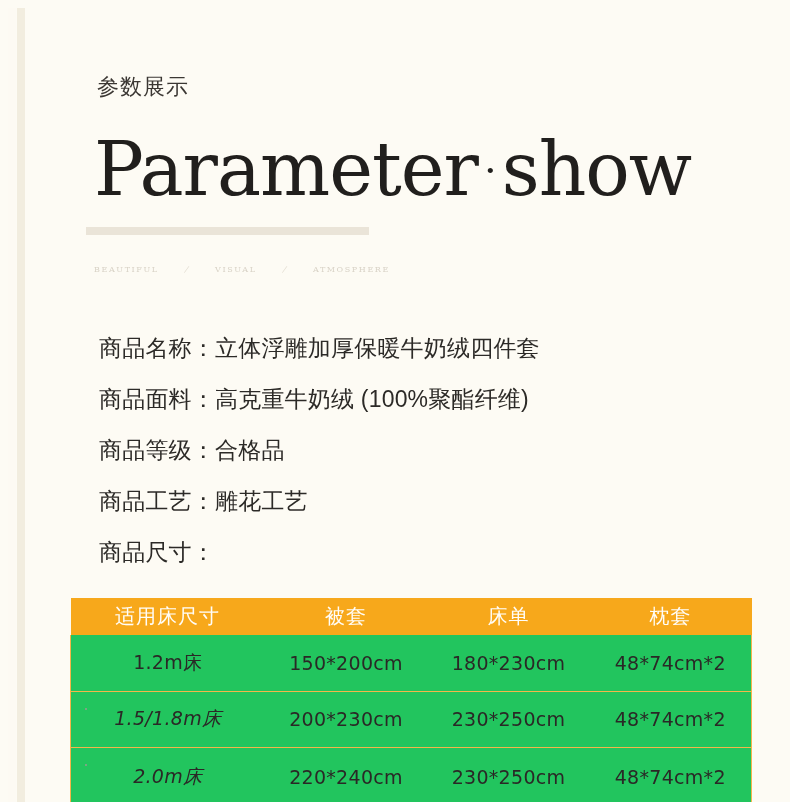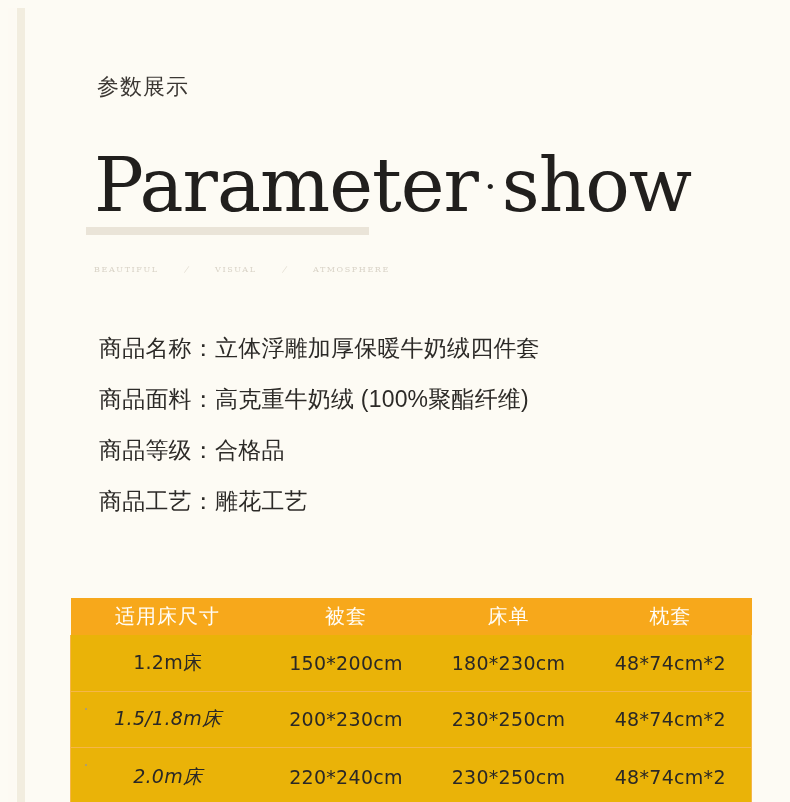--- a/index.html
+++ b/index.html
@@ -35,21 +35,20 @@
   }
   .big-title {
     position:absolute; left:78px; top:113px;
     width:640px; height:88px;
     font-family:"DejaVu Serif", serif;
     font-size:74px; line-height:88px;
     font-weight:400;
     letter-spacing:-1px;
     color:#211f1d;
     white-space:nowrap;
-    margin-top:16px;
   }
   .big-title .dotsep {
     display:inline-block;
     font-size:40px;
     vertical-align:middle;
     padding:0 2px;
     position:relative; top:-6px;
   }
   .rule {
     position:absolute; left:78px; top:219px;
@@ -109,21 +108,21 @@
     text-align:center;
     border:none;
   }
   #size-table tbody td {
     height:56px;
     text-align:center;
     vertical-align:middle;
     font-family:"DejaVu Sans", sans-serif;
     font-size:19px;
     color:#2a2826;
-    background:#eab308;
+    background:#22c55e;
     border-left:1px solid #f5b64a;
     border-right:1px solid #f5b64a;
     border-bottom:1px solid #f5b64a;
     letter-spacing:.3px;
     white-space:nowrap;
   }
   #size-table tbody tr td:not(:first-child) { border-left:none; }
   #size-table tbody tr td:not(:last-child)  { border-right:none; }
   #size-table tbody tr:last-child td { height:60px; }
 
@@ -156,20 +155,21 @@
 
   <div class="kicker">
     <span>BEAUTIFUL</span><span class="sep">/</span><span>VISUAL</span><span class="sep">/</span><span>ATMOSPHERE</span>
   </div>
 
   <div class="specs">
     <div class="spec-row">商品名称：立体浮雕加厚保暖牛奶绒四件套</div>
     <div class="spec-row">商品面料：高克重牛奶绒 (100%聚酯纤维)</div>
     <div class="spec-row">商品等级：合格品</div>
     <div class="spec-row">商品工艺：雕花工艺</div>
+    <div class="spec-row">商品尺寸：</div>
   </div>
 
   <table id="size-table">
     <colgroup>
       <col class="c1">
         <col class="c2">
         <col class="c3">
         <col class="c4">
     </colgroup>
     <thead>

